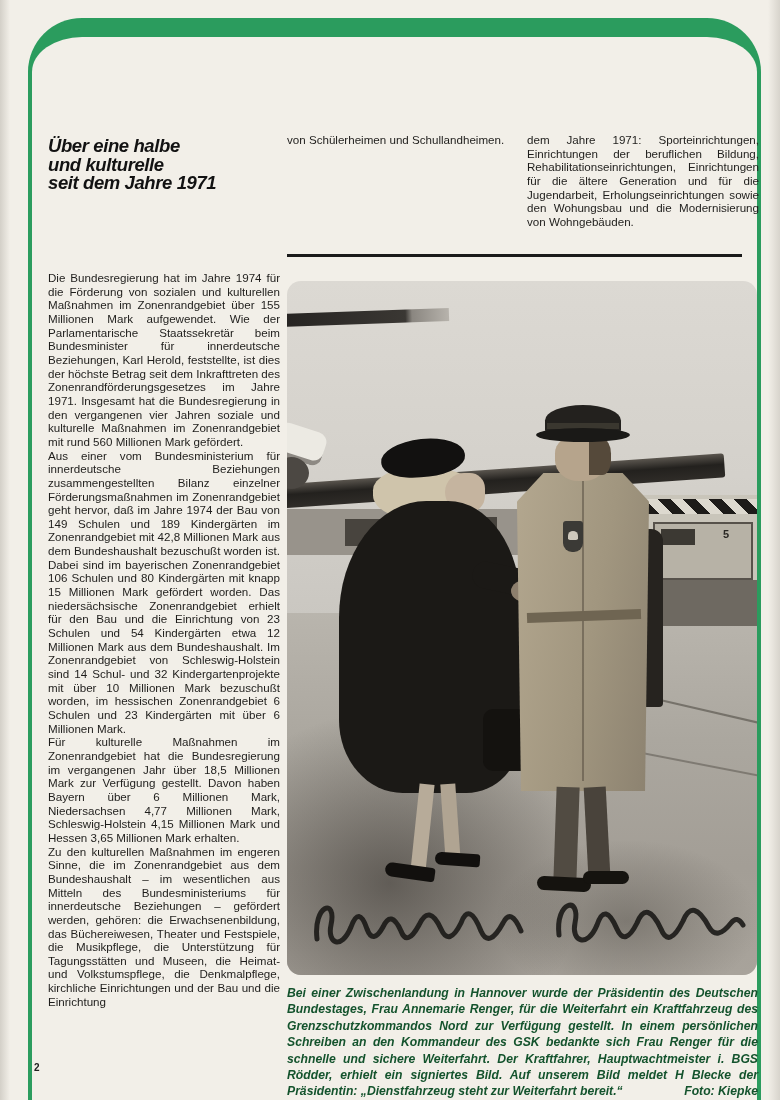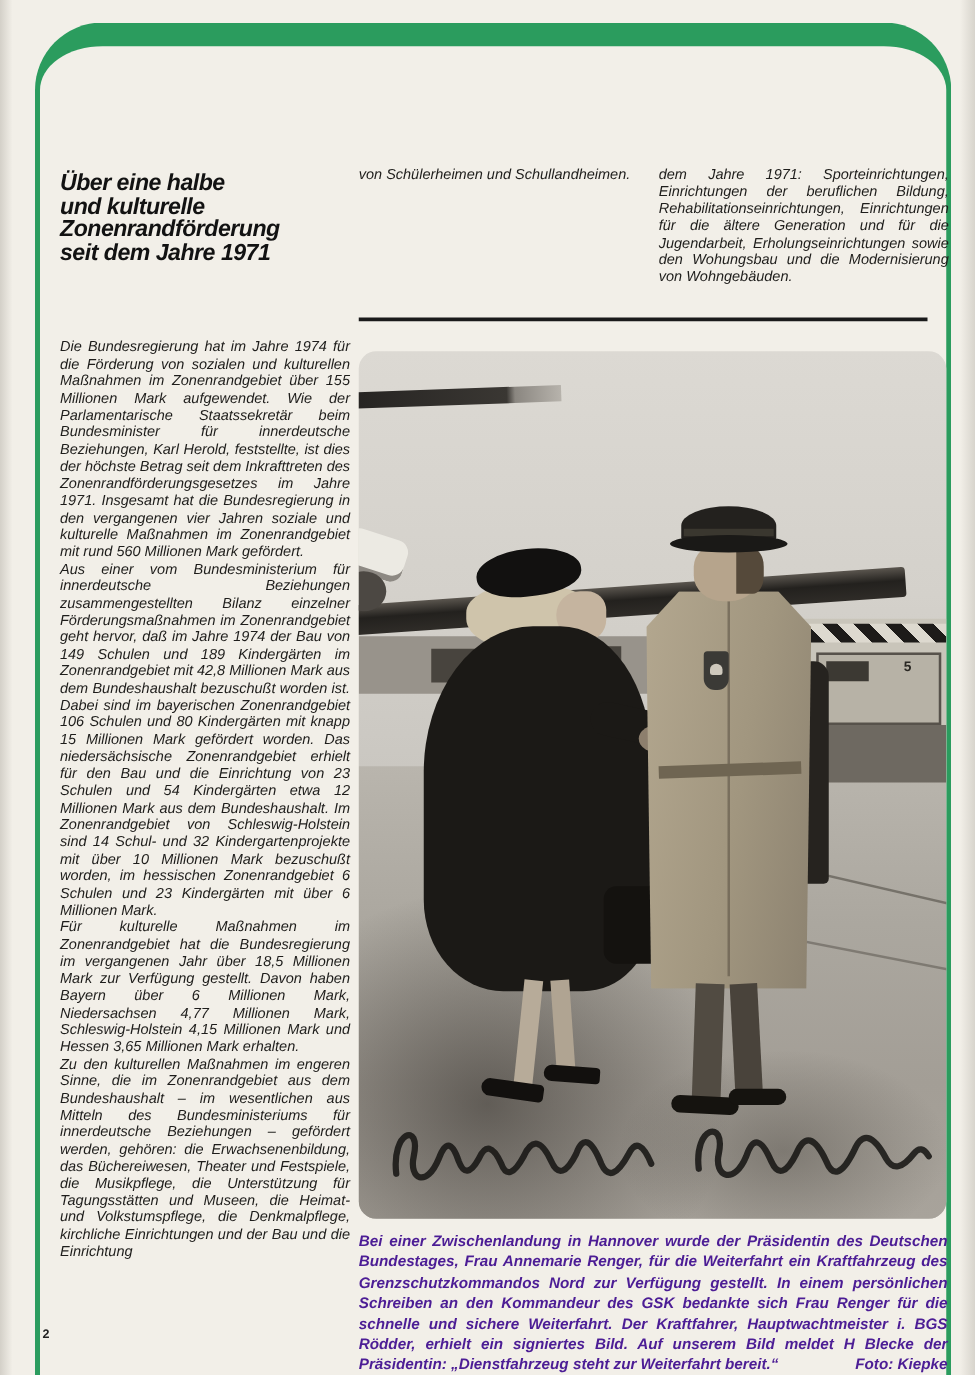--- a/index.html
+++ b/index.html
@@ -37,21 +37,21 @@
   .headline{
     position:absolute;left:48px;top:137px;width:238px;
     font-style:italic;font-weight:bold;
     font-size:18.5px;line-height:18.6px;letter-spacing:-0.4px;
     color:#121212;
   }
 
   
   .col{position:absolute;font-size:11.6px;line-height:13.65px;
     text-align:justify;color:#1e1d1b;
-    -webkit-hyphens:auto;hyphens:auto;font-style:italic;}
+    -webkit-hyphens:auto;hyphens:auto;}
   .col p{margin:0;}
   .col1{left:48px;top:271px;width:232px;}
   .col2{left:287px;top:133px;width:232px;}
   .col3{left:527px;top:133px;width:232px;}
 
   .rule{position:absolute;left:287px;top:254px;width:455px;height:3px;background:#1a1a1a;}
 
   .pagenum{position:absolute;left:34px;top:1062px;font-size:10px;font-weight:bold;color:#222;}
 
   
@@ -139,37 +139,36 @@
   .m-leg2{left:299px;top:506px;width:22px;height:88px;background:#49433b;transform:rotate(-3deg);}
   .m-shoe1{left:250px;top:596px;width:54px;height:14px;background:#15130f;border-radius:8px;transform:rotate(3deg);}
   .m-shoe2{left:296px;top:590px;width:46px;height:13px;background:#15130f;border-radius:8px;}
 
   .signature{left:20px;top:600px;width:440px;height:90px;}
 
   
   .caption{
     position:absolute;left:287px;top:985px;width:471px;
     font-size:12.2px;line-height:16.4px;font-style:italic;font-weight:bold;
-    text-align:justify;color:#4c1d95;
+    text-align:justify;color:#14532d;
   }
   .caption p{margin:0;}
   .credit{position:absolute;right:0;bottom:0;font-style:italic;font-weight:bold;}
 </style>
 </head>
 <body>
 
 <div class="page">
   <div class="edge-left"></div>
   <div class="edge-right"></div>
   <div class="frame"></div>
 
   <div class="headline">
     <div>Über eine halbe</div>
     <div>und kulturelle</div>
-    <div>Zonenrandförderung</div>
     <div>seit dem Jahre 1971</div>
   </div>
 
   <div class="col col1">
     <p>Die Bundesregierung hat im Jahre 1974 für die Förderung von sozialen und kulturellen Maßnahmen im Zonenrandgebiet über 155 Millionen Mark aufgewendet. Wie der Parlamentarische Staatssekretär beim Bundesminister für innerdeutsche Beziehungen, Karl Herold, feststellte, ist dies der höchste Betrag seit dem Inkrafttreten des Zonenrandförderungsgesetzes im Jahre 1971. Insgesamt hat die Bundesregierung in den vergangenen vier Jahren soziale und kulturelle Maßnahmen im Zonenrandgebiet mit rund 560 Millionen Mark gefördert.</p>
     <p>Aus einer vom Bundesministerium für innerdeutsche Beziehungen zusammengestellten Bilanz einzelner Förderungsmaßnahmen im Zonenrandgebiet geht hervor, daß im Jahre 1974 der Bau von 149 Schulen und 189 Kindergärten im Zonenrandgebiet mit 42,8 Millionen Mark aus dem Bundeshaushalt bezuschußt worden ist. Dabei sind im bayerischen Zonenrandgebiet 106 Schulen und 80 Kindergärten mit knapp 15 Millionen Mark gefördert worden. Das niedersächsische Zonenrandgebiet erhielt für den Bau und die Einrichtung von 23 Schulen und 54 Kindergärten etwa 12 Millionen Mark aus dem Bundeshaushalt. Im Zonenrandgebiet von Schleswig-Holstein sind 14 Schul- und 32 Kindergartenprojekte mit über 10 Millionen Mark bezuschußt worden, im hessischen Zonenrandgebiet 6 Schulen und 23 Kindergärten mit über 6 Millionen Mark.</p>
     <p>Für kulturelle Maßnahmen im Zonenrandgebiet hat die Bundesregierung im vergangenen Jahr über 18,5 Millionen Mark zur Verfügung gestellt. Davon haben Bayern über 6 Millionen Mark, Niedersachsen 4,77 Millionen Mark, Schleswig-Holstein 4,15 Millionen Mark und Hessen 3,65 Millionen Mark erhalten.</p>
     <p>Zu den kulturellen Maßnahmen im engeren Sinne, die im Zonenrandgebiet aus dem Bundeshaushalt – im wesentlichen aus Mitteln des Bundesministeriums für innerdeutsche Beziehungen – gefördert werden, gehören: die Erwachsenenbildung, das Büchereiwesen, Theater und Festspiele, die Musikpflege, die Unterstützung für Tagungsstätten und Museen, die Heimat- und Volkstumspflege, die Denkmalpflege, kirchliche Einrichtungen und der Bau und die Einrichtung</p>
   </div>
 

